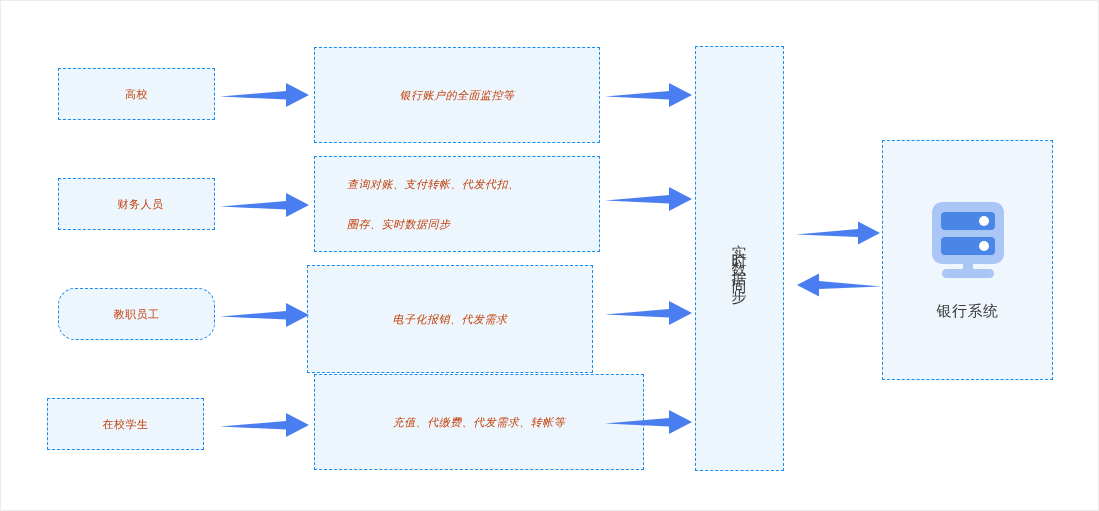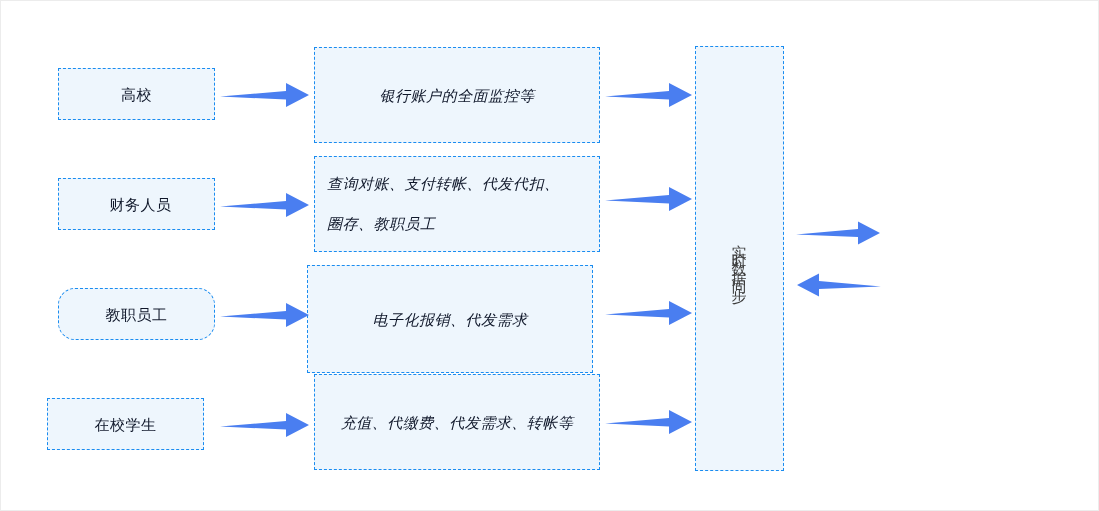--- a/index.html
+++ b/index.html
@@ -24,41 +24,41 @@
   .dbox {
     position: absolute;
     box-sizing: border-box;
     border: 1px dashed #1a8cf0;
     background: #eef6fd;
     display: flex;
     align-items: center;
     justify-content: center;
   }
   .dbox .txt {
-    color: #0f172a;
-    font-size: 15px;
+    color: #c2410c;
+    font-size: 11px;
     line-height: 1;
     letter-spacing: 0.5px;
     white-space: nowrap;
   }
 
   
   .actor { }
 
   
   .svc .txt {
     white-space: normal;
     font-style: italic;
   }
   .svc.one-line {
     justify-content: center;
   }
   .svc.two-line {
     justify-content: flex-start;
-    padding-left: 12px;
+    padding-left: 32px;
   }
   .svc.two-line .txt {
     text-align: left;
     line-height: 40px;
     width: 250px;
   }
 
   
   .vbox {
     position: absolute;
@@ -123,36 +123,56 @@
     <span class="txt">在校学生</span>
   </div>
 
   <div class="dbox svc one-line" style="left:313px; top:46px; width:286px; height:96px;">
     <span class="txt">银行账户的全面监控等</span>
   </div>
 
   <div class="dbox svc two-line" style="left:313px; top:155px; width:286px; height:96px;">
     <span class="txt">
       <span>查询对账、支付转帐、代发代扣、</span><br>
-      <span>圈存、教职员工</span>
+      <span>圈存、实时数据同步</span>
     </span>
   </div>
 
   <div class="dbox svc one-line" style="left:306px; top:264px; width:286px; height:108px;">
     <span class="txt">电子化报销、代发需求</span>
   </div>
 
-  <div class="dbox svc one-line" style="left:313px; top:373px; width:286px; height:96px;">
+  <div class="dbox svc one-line" style="left:313px; top:373px; width:330px; height:96px;">
     <span class="txt">充值、代缴费、代发需求、转帐等</span>
   </div>
 
   <div class="vbox" style="left:694px; top:45px; width:89px; height:425px;">
     <span class="vtxt">实时数据同步</span>
   </div>
 
+  <div class="bankbox" style="left:881px; top:139px; width:171px; height:240px;">
+    <span>
+      <svg width="88" height="80" viewBox="0 0 88 80">
+
+        <rect x="8" y="2" width="72" height="62" rx="10" ry="10" fill="#a9c6f7"></rect>
+
+        <rect x="17" y="12" width="54" height="18" rx="4" ry="4" fill="#4a85e8"></rect>
+        <circle cx="60" cy="21" r="5" fill="#ffffff"></circle>
+
+        <rect x="17" y="37" width="54" height="18" rx="4" ry="4" fill="#4a85e8"></rect>
+        <circle cx="60" cy="46" r="5" fill="#ffffff"></circle>
+
+        <rect x="39" y="62" width="10" height="10" fill="#a9c6f7"></rect>
+
+        <rect x="18" y="69" width="52" height="9" rx="4.5" ry="4.5" fill="#a9c6f7"></rect>
+        <polygon points="38,69 50,69 44,76" fill="#a9c6f7"></polygon>
+      </svg>
+    </span>
+    <span class="bank-label">银行系统</span>
+  </div>
 
   <div class="arrow" style="left:219px; top:79px;">
     <svg width="90" height="30" viewBox="0 0 90 30">
       <polygon points="0,16.6 66,11 66,3 89,15 66,27 66,19.4" fill="#4a7ef0"></polygon>
     </svg>
   </div>
 
   <div class="arrow" style="left:219px; top:189px;">
     <svg width="90" height="30" viewBox="0 0 90 30">
       <polygon points="0,16.6 66,11 66,3 89,15 66,27 66,19.4" fill="#4a7ef0"></polygon>

